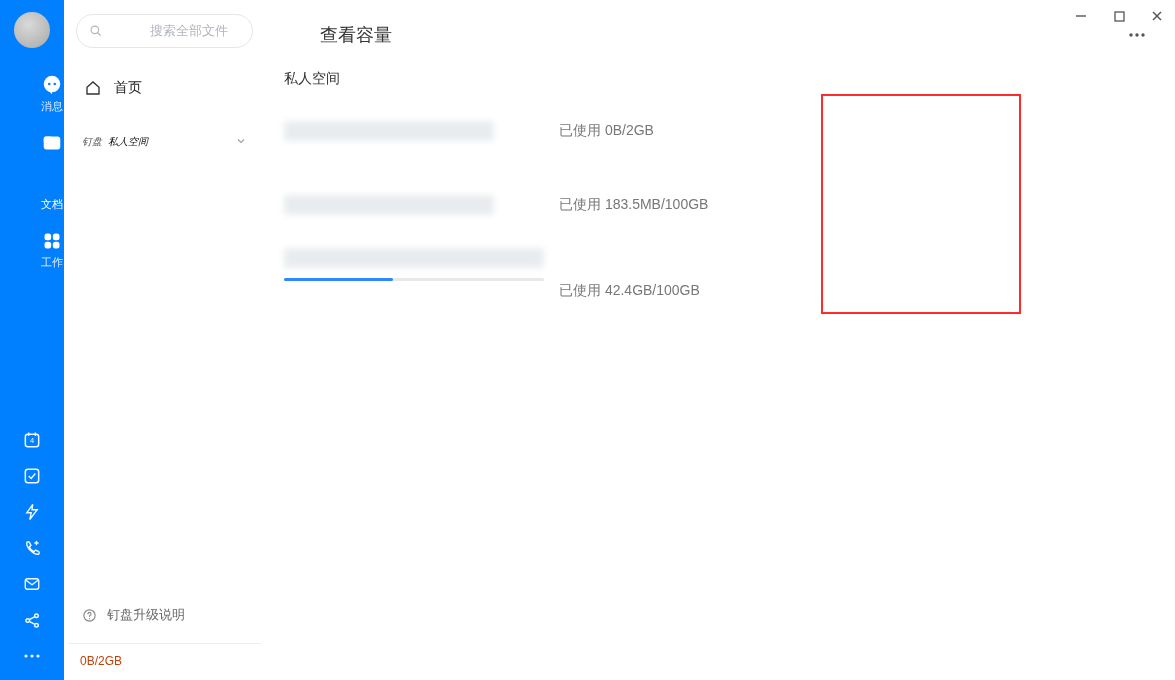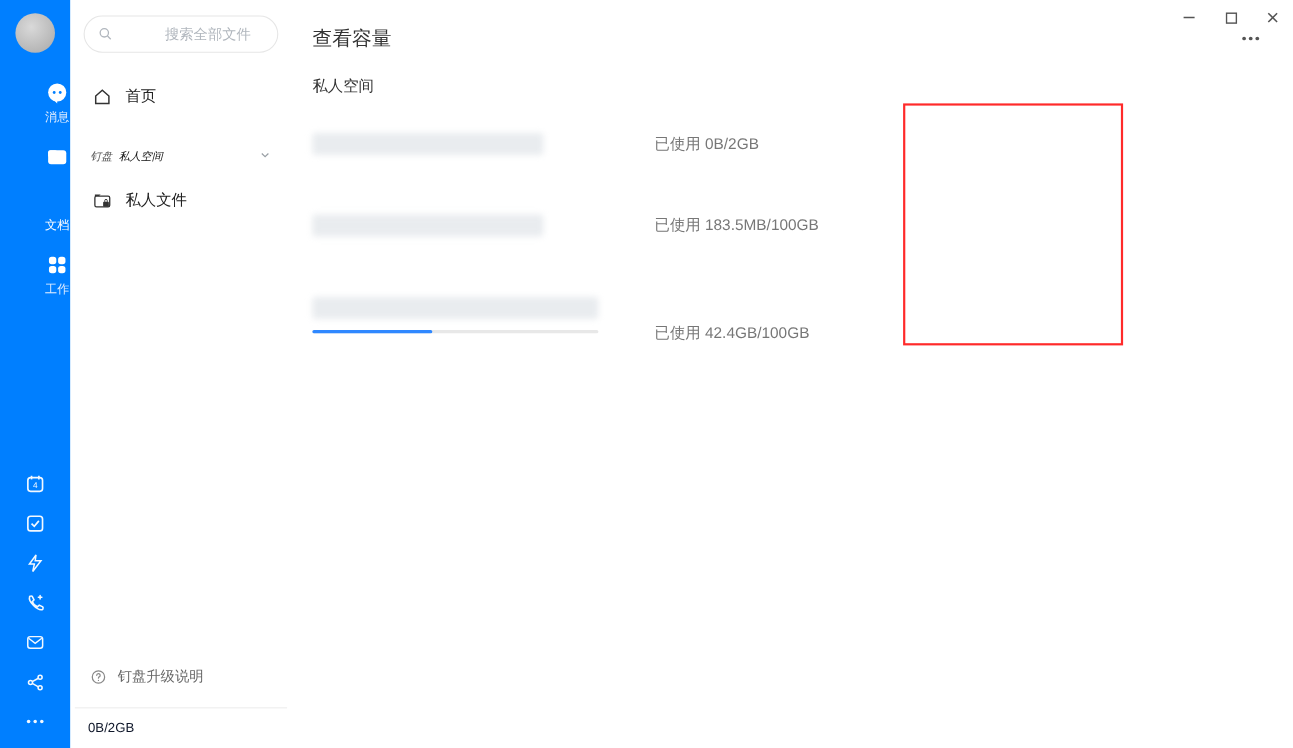--- a/index.html
+++ b/index.html
@@ -23,32 +23,32 @@
   .sb-row .sb-ic{width:22px;display:flex;justify-content:center;margin-right:10px;}
   .sb-row .sb-lbl{flex:1;}
   .sb-row.tree{font-size:10px;font-style:italic;}
   .sb-row.tree .crumb1{color:#555;margin-right:6px;}
   .sb-row.tree .crumb2{color:#111;font-weight:500;}
   .sb-row .chev{color:#9aa0a6;}
   .sidebar .push{flex:1;}
   .upgrade{display:flex;align-items:center;height:32px;padding:0 6px;color:#666;font-size:13px;cursor:pointer;margin-bottom:6px;font-family:Liberation Serif, serif;}
   .upgrade svg{margin-right:10px;}
   .sb-divider{height:1px;background:#ededed;margin:6px -8px 10px;}
-  .quota-foot{font-size:12px;color:#0f172a;padding:0 4px 12px;}
+  .quota-foot{font-size:12px;color:#c2410c;padding:0 4px 12px;}
   
   .main{flex:1;display:flex;flex-direction:column;min-width:0;}
   .main-head{height:70px;display:flex;align-items:center;padding:0 24px 0 18px;}
-  .main-title{font-size:18px;color:#333;}
+  .main-title{font-size:18px;color:#333;margin-left:36px;}
   .main-head .gap{flex:1;}
   .more-btn{width:28px;height:28px;border-radius:4px;display:flex;align-items:center;justify-content:center;cursor:pointer;color:#666;}
   .section-label{padding:0 18px;font-size:14px;color:#333;margin-bottom:6px;}
   .storage-list{position:relative;padding:0 18px;}
   .highlight-box{position:absolute;border:2px solid #ff2a2a;left:555px;top:0px;width:200px;height:220px;pointer-events:none;}
-  .st-row{display:flex;align-items:center;height:74px;gap:36px;}
-  .st-row.with-bar{height:82px;align-items:center;padding-top:6px;}
+  .st-row{display:flex;align-items:center;height:74px;}
+  .st-row.with-bar{height:82px;align-items:flex-start;padding-top:6px;}
   .st-name{width:260px;height:22px;display:flex;align-items:center;}
   .st-name .redact{height:20px;width:210px;border-radius:3px;background:#e9ecef;filter:blur(3px);}
   .st-col2{flex:0 0 auto;margin-left:15px;color:#777;font-size:14px;}
   .st-bar{position:relative;width:260px;}
   .st-bar .track{height:3px;background:#e8e8e8;border-radius:2px;margin-top:10px;}
   .st-bar .fill{height:3px;background:#2f88ff;border-radius:2px;width:42%;}
   
   .win-ctrls{position:absolute;top:6px;right:8px;display:flex;gap:18px;align-items:center;}
   .win-btn{width:20px;height:20px;display:flex;align-items:center;justify-content:center;cursor:pointer;color:#555;}
 </style>
@@ -189,31 +189,20 @@
       <span class="crumb1">钉盘</span>
       <span class="crumb2">私人空间</span>
       <span style="flex:1"></span>
       <span class="chev">
         <svg width="12" height="12" viewBox="0 0 24 24" fill="none" stroke="currentColor" stroke-width="2.2">
             <path d="M6 9 L12 15 L18 9"></path>
           </svg>
       </span>
     </div>
 
-    <div class="sb-row">
-      <span class="sb-ic">
-        <svg width="18" height="18" viewBox="0 0 24 24" fill="none" stroke="#333" stroke-width="1.6">
-            <rect x="3" y="7" width="18" height="13" rx="2"></rect>
-            <path d="M3 7 L8 7 L10 5 L3 5 Z" fill="#333" stroke="none"></path>
-            <rect x="13" y="14" width="7" height="6" rx="1" fill="#333" stroke="none"></rect>
-            <path d="M15 14 L15 12.5 A1.5 1.5 0 0 1 18 12.5 L18 14" stroke="#333" fill="none" stroke-width="1.2"></path>
-          </svg>
-      </span>
-      <span class="sb-lbl">私人文件</span>
-    </div>
 
     <div class="push"></div>
 
     <div class="upgrade">
       <svg width="15" height="15" viewBox="0 0 24 24" fill="none" stroke="#888" stroke-width="1.8">
           <circle cx="12" cy="12" r="9"></circle>
           <path d="M9.5 9.5 A2.5 2.5 0 1 1 12.5 12 L12 13.5" stroke-linecap="round"></path>
           <circle cx="12" cy="17" r="0.9" fill="#888" stroke="none"></circle>
         </svg>
       <span>钉盘升级说明</span>

